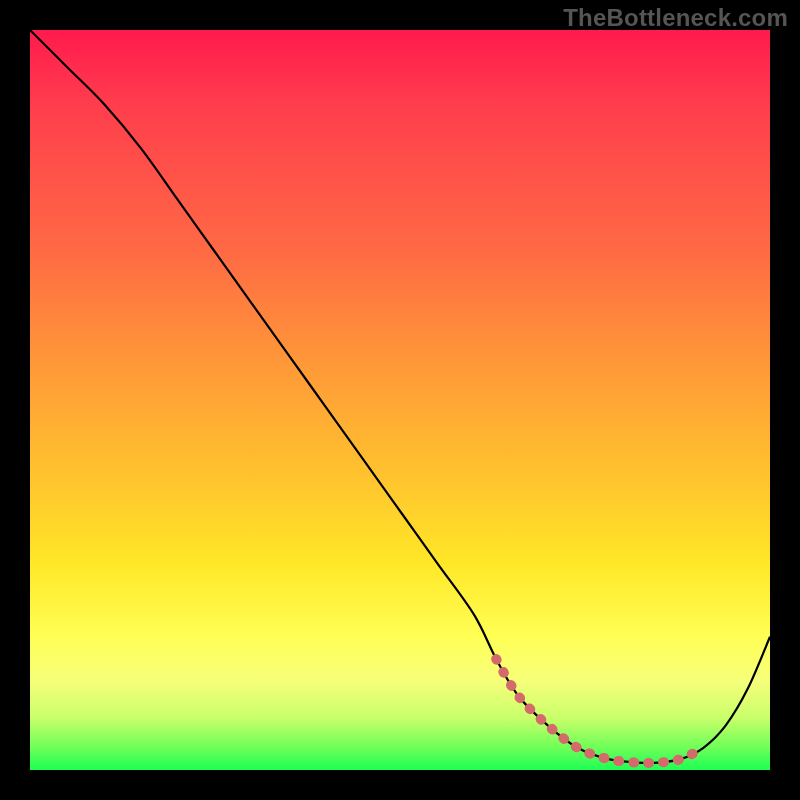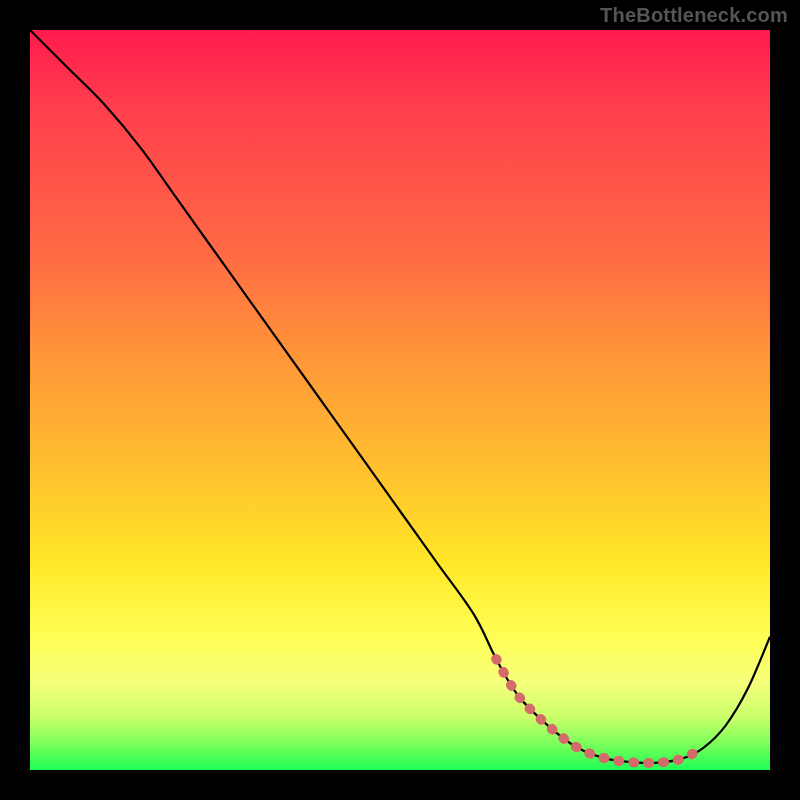--- a/index.html
+++ b/index.html
@@ -15,21 +15,21 @@
     position: relative;
     width: 800px;
     height: 800px;
     background: #000;
   }
   .watermark {
     position: absolute;
     top: 4px;
     right: 12px;
     color: #555;
-    font-size: 20px;
+    font-size: 24px;
     font-weight: 600;
     letter-spacing: 0.2px;
     z-index: 10;
   }
   .plot {
     position: absolute;
     left: 30px;
     top: 30px;
     width: 740px;
     height: 740px;

